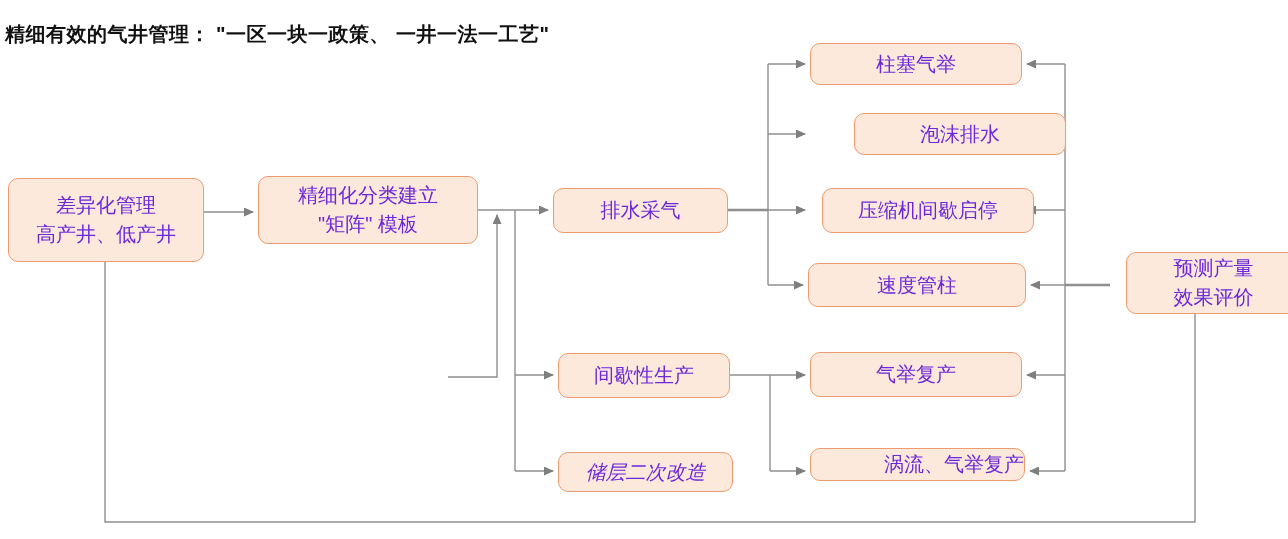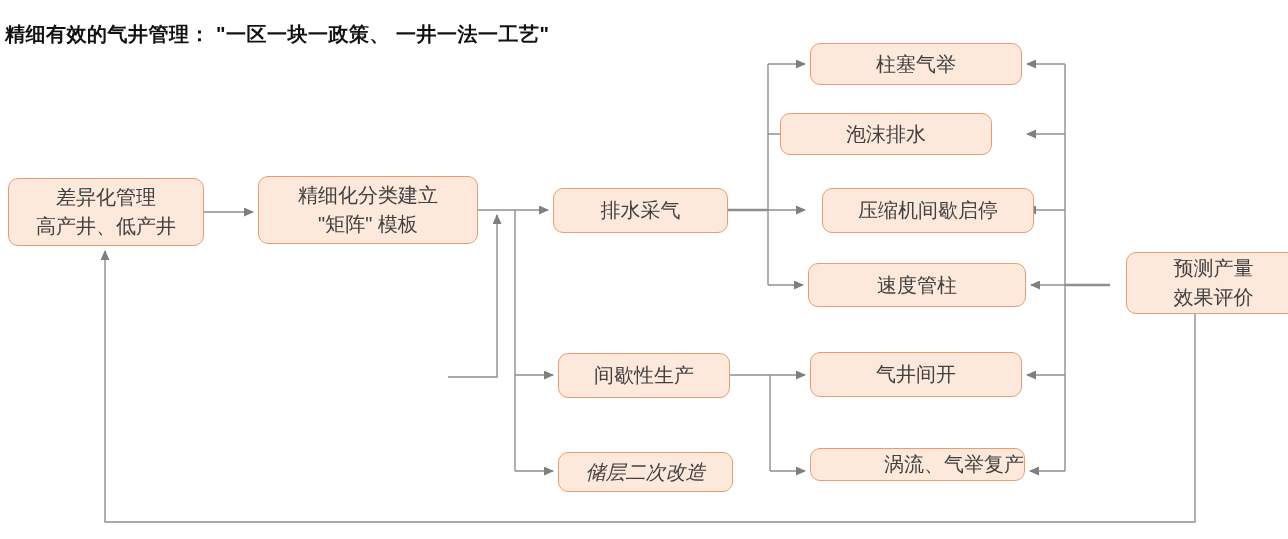--- a/index.html
+++ b/index.html
@@ -8,21 +8,21 @@
     font-family:"Liberation Sans","DejaVu Sans",sans-serif;overflow:hidden;
   }
   #title{
     position:absolute;left:5px;top:21px;font-size:20px;font-weight:bold;
     color:#111111;letter-spacing:0.5px;white-space:nowrap;
   }
   .node{
     position:absolute;box-sizing:border-box;
     background:#FCE9DB;border:1.6px solid #ED9C70;border-radius:10px;
     display:flex;align-items:center;justify-content:center;
-    color:#404040;font-size:20px;text-align:center;
+    color:#6d28d9;font-size:20px;text-align:center;
   }
   .node .lbl{white-space:pre-line;line-height:29px;}
   #wires{position:absolute;left:0;top:0;pointer-events:none;}
 </style>
 </head>
 <body>
 
 <div id="canvas">
 
   <div id="title">精细有效的气井管理： "一区一块一政策、 一井一法一工艺"</div>
@@ -62,21 +62,21 @@
       <path d="M1065,134 H1027" marker-end="url(#ah)"></path>
       <path d="M1065,210 H1027" marker-end="url(#ah)"></path>
       <path d="M1065,285 H1031" marker-end="url(#ah)"></path>
       <path d="M1065,375 H1027" marker-end="url(#ah)"></path>
       <path d="M1065,471 H1030" marker-end="url(#ah)"></path>
 
       <path d="M1195,314 V522 H105 V251" marker-end="url(#ah)"></path>
     </g>
   </svg>
 
-  <div class="node" style="left:8px;top:178px;width:196px;height:68px;">
+  <div class="node" style="left:8px;top:178px;width:196px;height:84px;">
     <span class="lbl">差异化管理
 高产井、低产井</span>
   </div>
 
   <div class="node" style="left:258px;top:176px;width:220px;height:68px;">
     <span class="lbl">精细化分类建立
 "矩阵" 模板</span>
   </div>
 
 
@@ -89,34 +89,34 @@
   </div>
 
   <div class="node" style="left:558px;top:452px;width:175px;height:40px;font-style:italic;">
     <span class="lbl">储层二次改造</span>
   </div>
 
   <div class="node" style="left:810px;top:43px;width:212px;height:42px;">
     <span class="lbl">柱塞气举</span>
   </div>
 
-  <div class="node" style="left:780px;top:113px;width:212px;height:42px;">
+  <div class="node" style="left:854px;top:113px;width:212px;height:42px;">
     <span class="lbl">泡沫排水</span>
   </div>
 
   <div class="node" style="left:810px;top:188px;width:212px;height:45px;margin-left:12px;">
     <span class="lbl">压缩机间歇启停</span>
   </div>
 
   <div class="node" style="left:808px;top:263px;width:218px;height:44px;">
     <span class="lbl">速度管柱</span>
   </div>
 
   <div class="node" style="left:810px;top:352px;width:212px;height:45px;">
-    <span class="lbl">气井间开</span>
+    <span class="lbl">气举复产</span>
   </div>
 
   <div class="node" style="left:810px;top:448px;width:215px;height:33px;justify-content:flex-end;">
     <span class="lbl">涡流、气举复产</span>
   </div>
 
   <div class="node" style="left:1082px;top:252px;width:175px;height:62px;margin-left:44px;">
     <span class="lbl">预测产量
 效果评价</span>
   </div>

